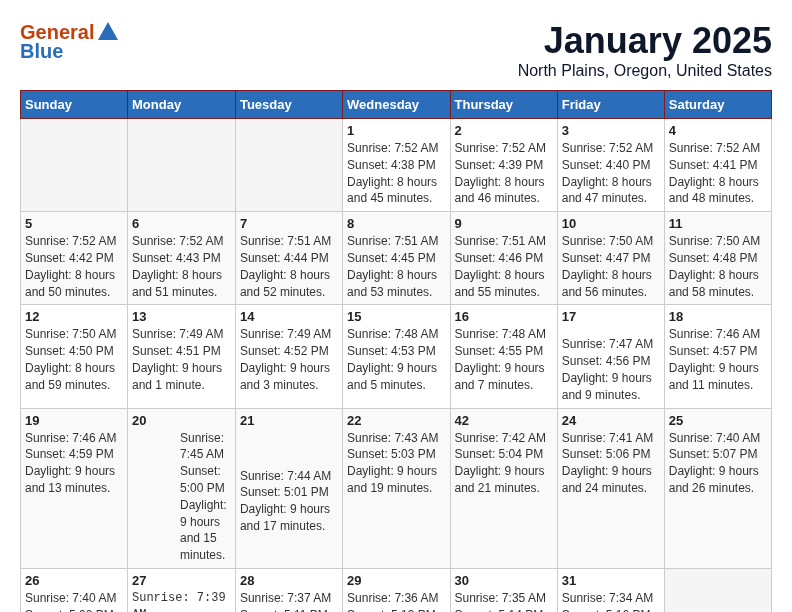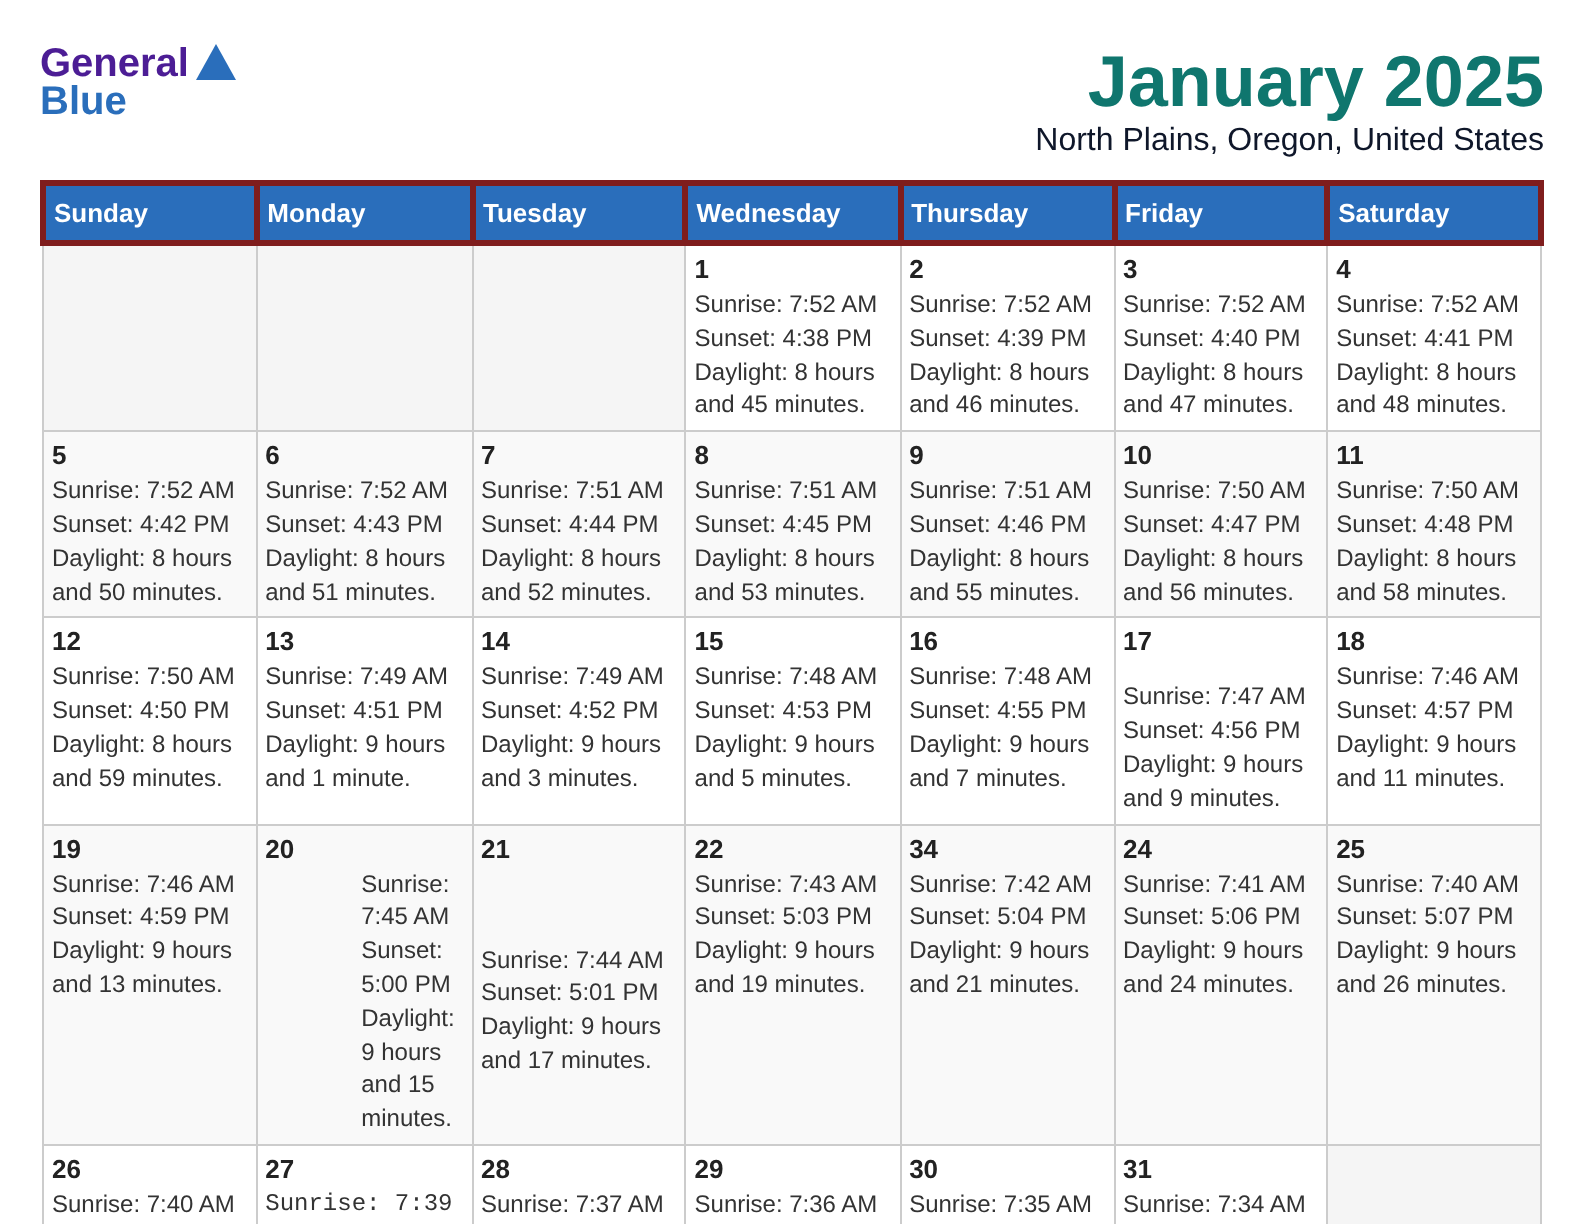--- a/index.html
+++ b/index.html
@@ -21,57 +21,57 @@
       flex-direction: column;
       align-items: flex-start;
     }
     .logo-text {
       display: flex;
       align-items: center;
     }
     .logo-general {
       font-size: 20px;
       font-weight: bold;
-      color: #4c1d95;
+      color: #c2410c;
     }
     .logo-blue {
       font-size: 20px;
       font-weight: bold;
       color: #2a6ebb;
     }
     .logo-icon {
       width: 24px;
       height: 24px;
       margin-left: 2px;
     }
     .title-section {
       text-align: right;
     }
     .month-title {
       font-size: 36px;
       font-weight: bold;
-      color: #0f766e;
+      color: #0f172a;
     }
     .location-title {
       font-size: 16px;
       color: #0f172a;
     }
     .calendar {
       width: 100%;
       border-collapse: collapse;
       font-size: 11px;
     }
     .calendar thead tr th {
       background-color: #2a6ebb;
       color: white;
       padding: 6px 4px;
       text-align: left;
       font-size: 13px;
       font-weight: bold;
-      border: 3px solid #7f1d1d;
+      border: 1px solid #7f1d1d;
     }
     .calendar tbody tr td {
       border: 1px solid #ccc;
       vertical-align: top;
       padding: 4px;
       width: 108px;
       min-height: 80px;
       background: #fff;
     }
     .calendar tbody tr:nth-child(even) td {
@@ -260,21 +260,21 @@
 Sunset: 5:01 PM
 Daylight: 9 hours and 17 minutes.</div>
         </td>
         <td>
           <div class="day-number">22</div>
           <div class="day-info" style="white-space: pre-line;">Sunrise: 7:43 AM
 Sunset: 5:03 PM
 Daylight: 9 hours and 19 minutes.</div>
         </td>
         <td>
-          <div class="day-number">34</div>
+          <div class="day-number">42</div>
           <div class="day-info" style="white-space: pre-line;">Sunrise: 7:42 AM
 Sunset: 5:04 PM
 Daylight: 9 hours and 21 minutes.</div>
         </td>
         <td>
           <div class="day-number">24</div>
           <div class="day-info" style="white-space: pre-line;">Sunrise: 7:41 AM
 Sunset: 5:06 PM
 Daylight: 9 hours and 24 minutes.</div>
         </td>

